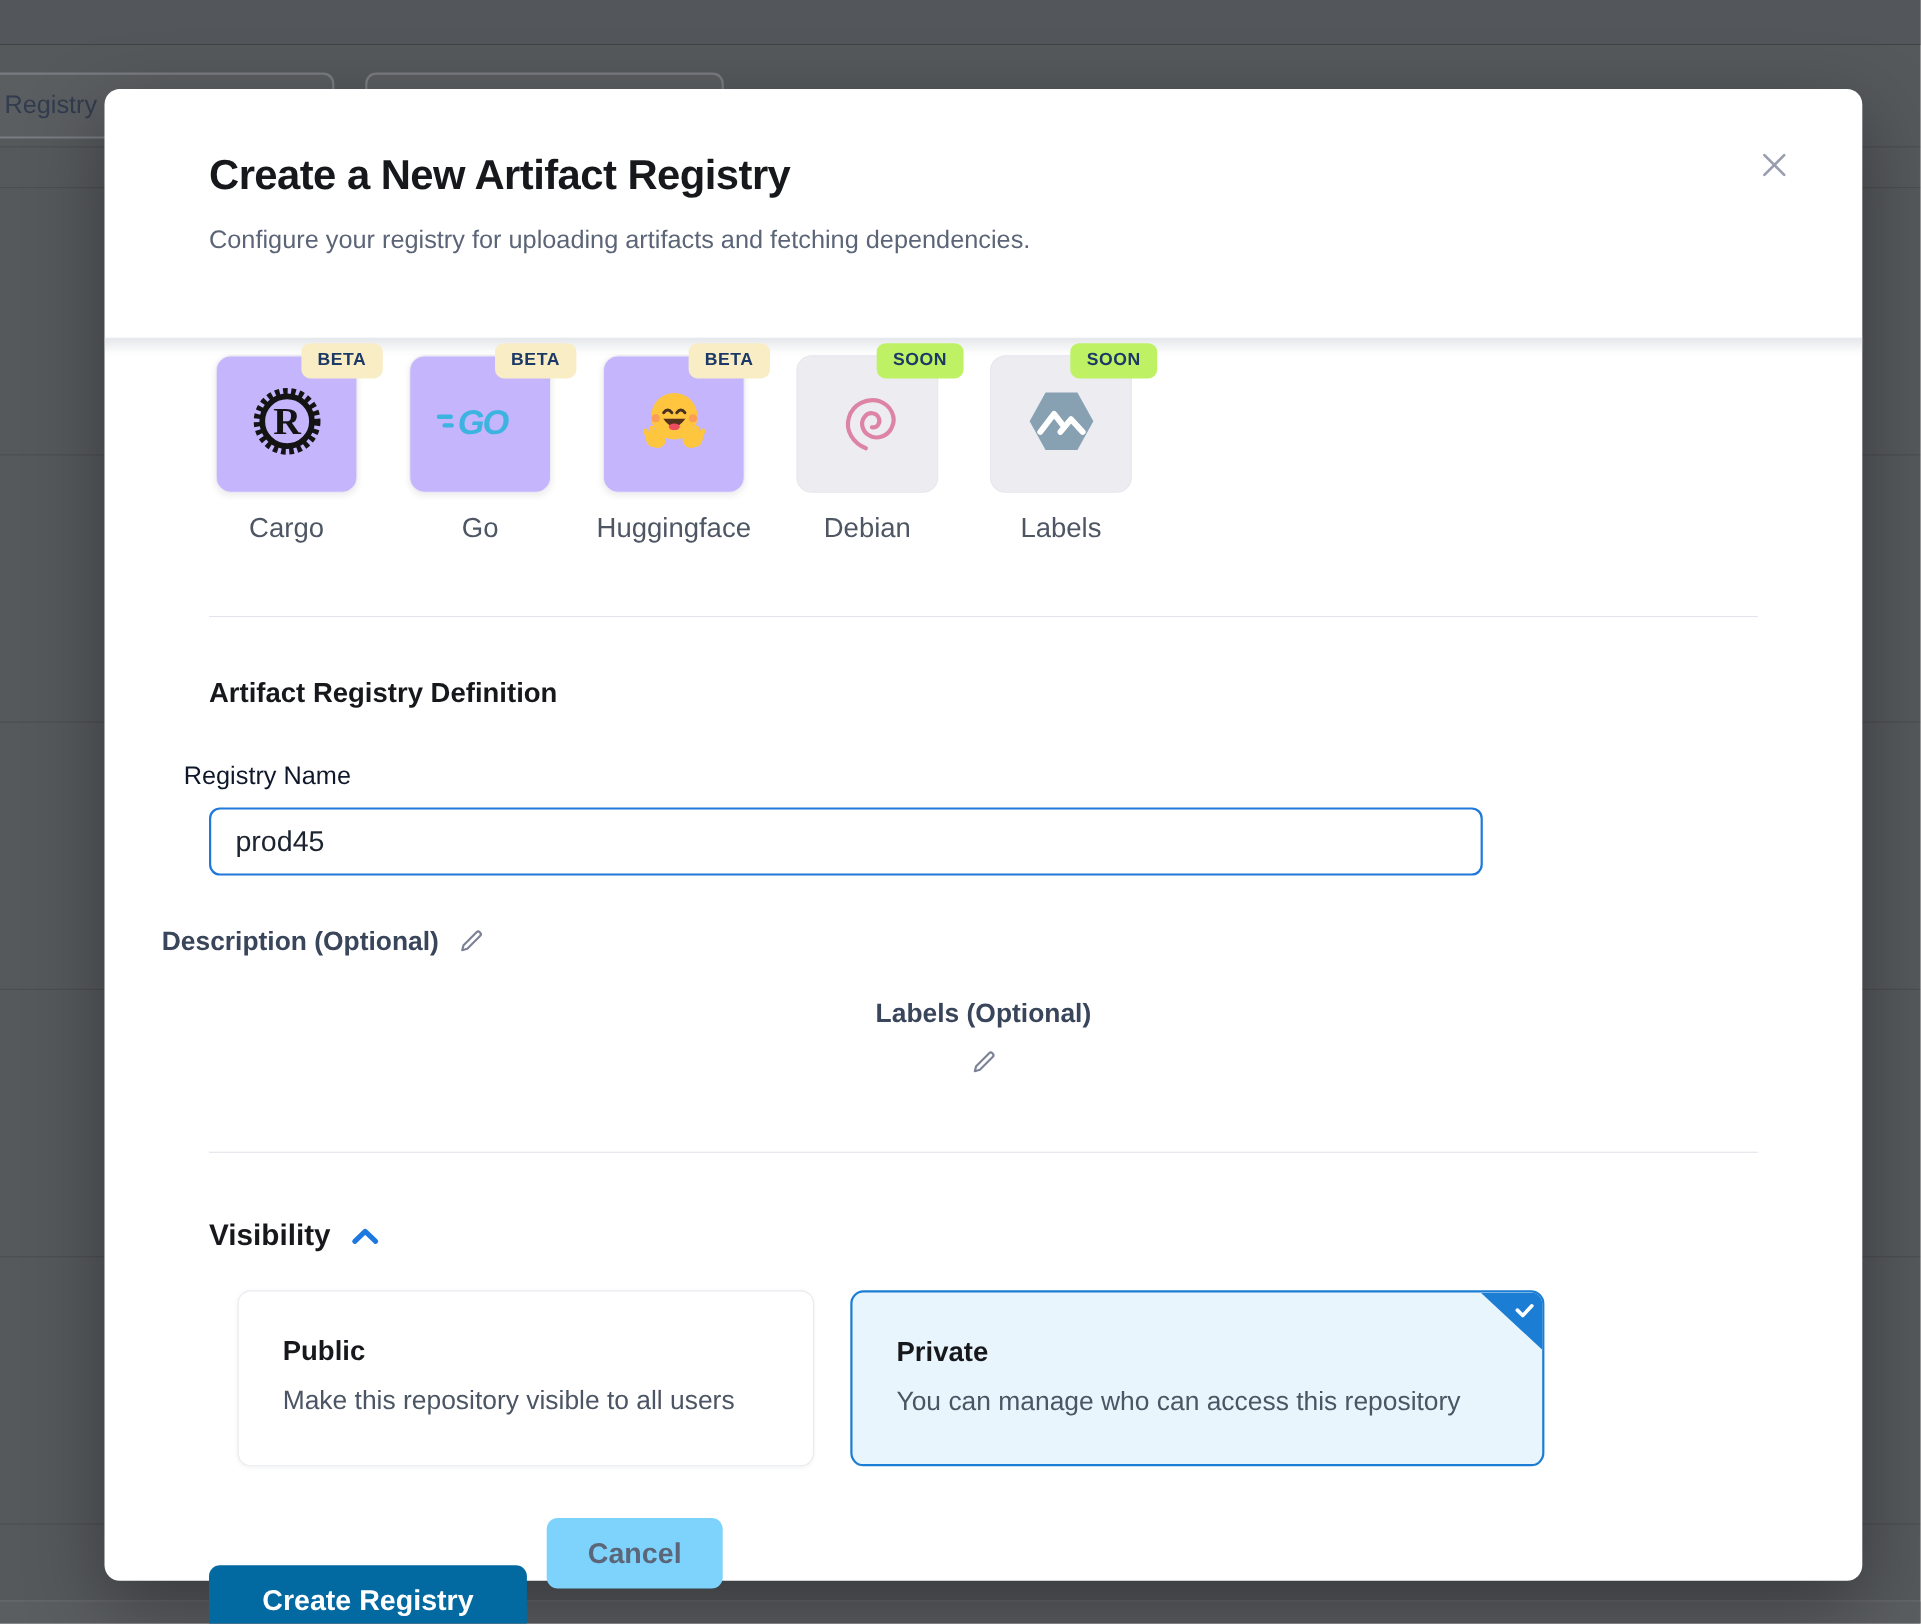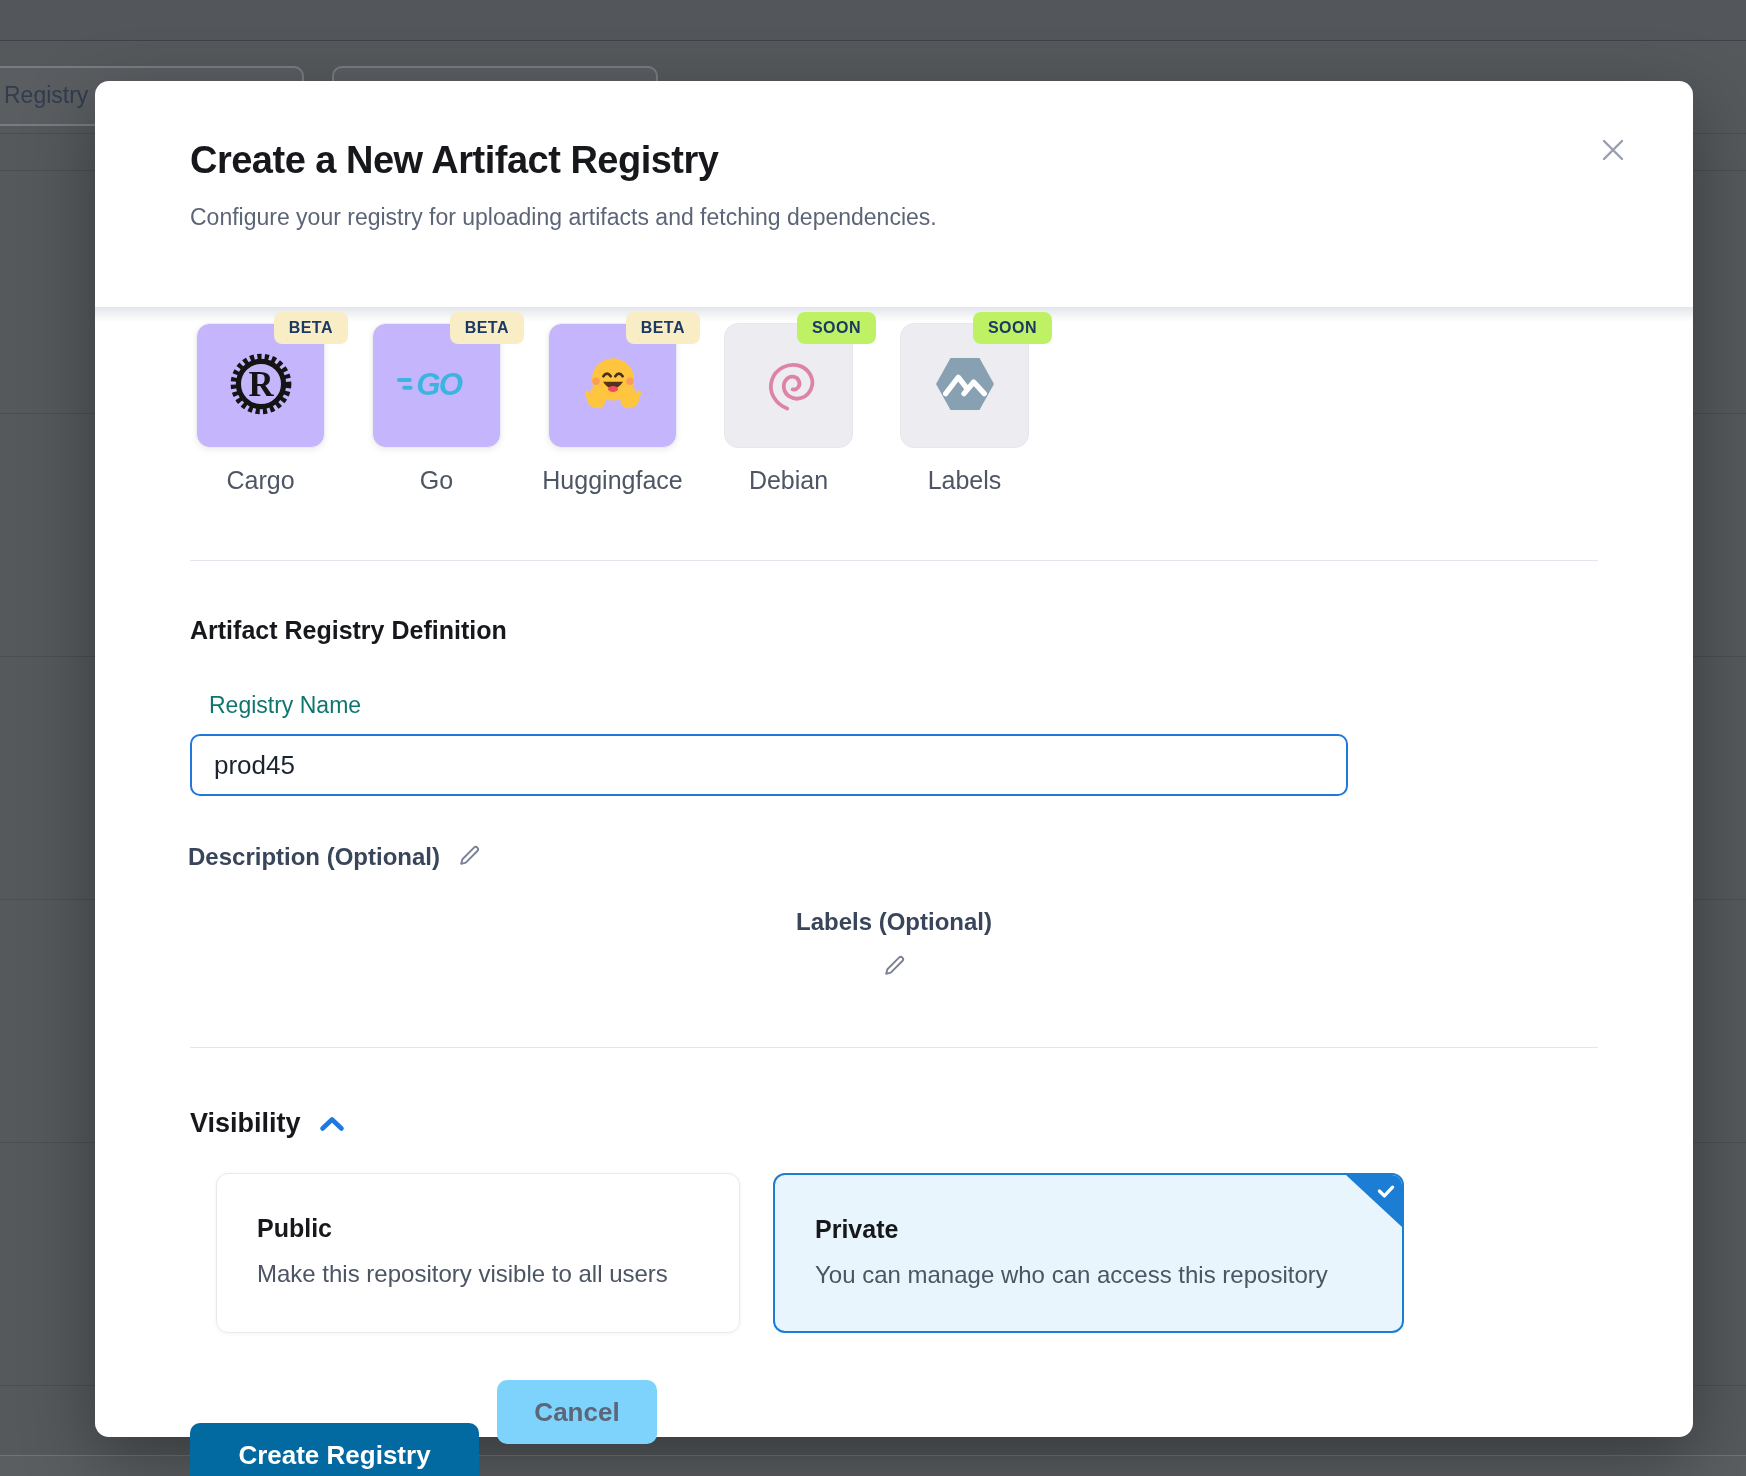--- a/index.html
+++ b/index.html
@@ -42,25 +42,25 @@
   .pkg-card.soon{background:#ededf1;border:1px solid #e6e7ed;}
   .pkg-badge{position:absolute;top:-12px;right:-24px;height:32px;line-height:32px;padding:0 15px;border-radius:8px;
     font-size:16px;font-weight:700;color:#1c3866;letter-spacing:0.5px;}
   .pkg-card.beta .pkg-badge{background:#f8edc5;}
   .pkg-card.soon .pkg-badge{background:#bef264;}
   .pkg-label{margin-top:18px;font-size:25px;color:#4e5664;font-weight:500;}
 
   .divider{height:1px;background:#e3e4ec;margin:65px 95px 0;}
 
   .section-heading{margin:55px 95px 0;font-size:25px;font-weight:700;color:#17181c;}
-  .field-label{margin:47px 114px 0;font-size:23px;color:#0f766e;}
+  .field-label{margin:47px 72px 0;font-size:23px;color:#0f172a;}
   .name-input{display:block;margin:15px 95px 0;width:1158px;height:62px;box-sizing:border-box;
     border:2px solid #1f78da;border-radius:10px;padding:0 22px;font-size:26px;color:#1b2430;
     font-family:"Liberation Sans", sans-serif;outline:none;background:#fff;}
-  .optional-row{margin:46px 93px 0;display:flex;align-items:center;gap:16px;
+  .optional-row{margin:46px 52px 0;display:flex;align-items:center;gap:16px;
     font-size:24px;font-weight:600;color:#39455a;}
   .optional-row + .optional-row{margin-top:36px;flex-direction:column;}
   .pencil-btn{background:none;border:none;padding:0;cursor:pointer;display:flex;align-items:center;}
 
   .visibility-heading{margin:60px 95px 0;display:flex;align-items:center;gap:18px;
     font-size:27px;font-weight:700;color:#17181c;}
   .chevron-btn{background:none;border:none;padding:0;cursor:pointer;display:flex;align-items:center;margin-top:4px;}
 
   .choice-row{margin:34px 95px 0;display:flex;gap:33px;padding-left:26px;}
   .choice-card{box-sizing:border-box;height:160px;border-radius:12px;padding:40px 30px 0 40px;

